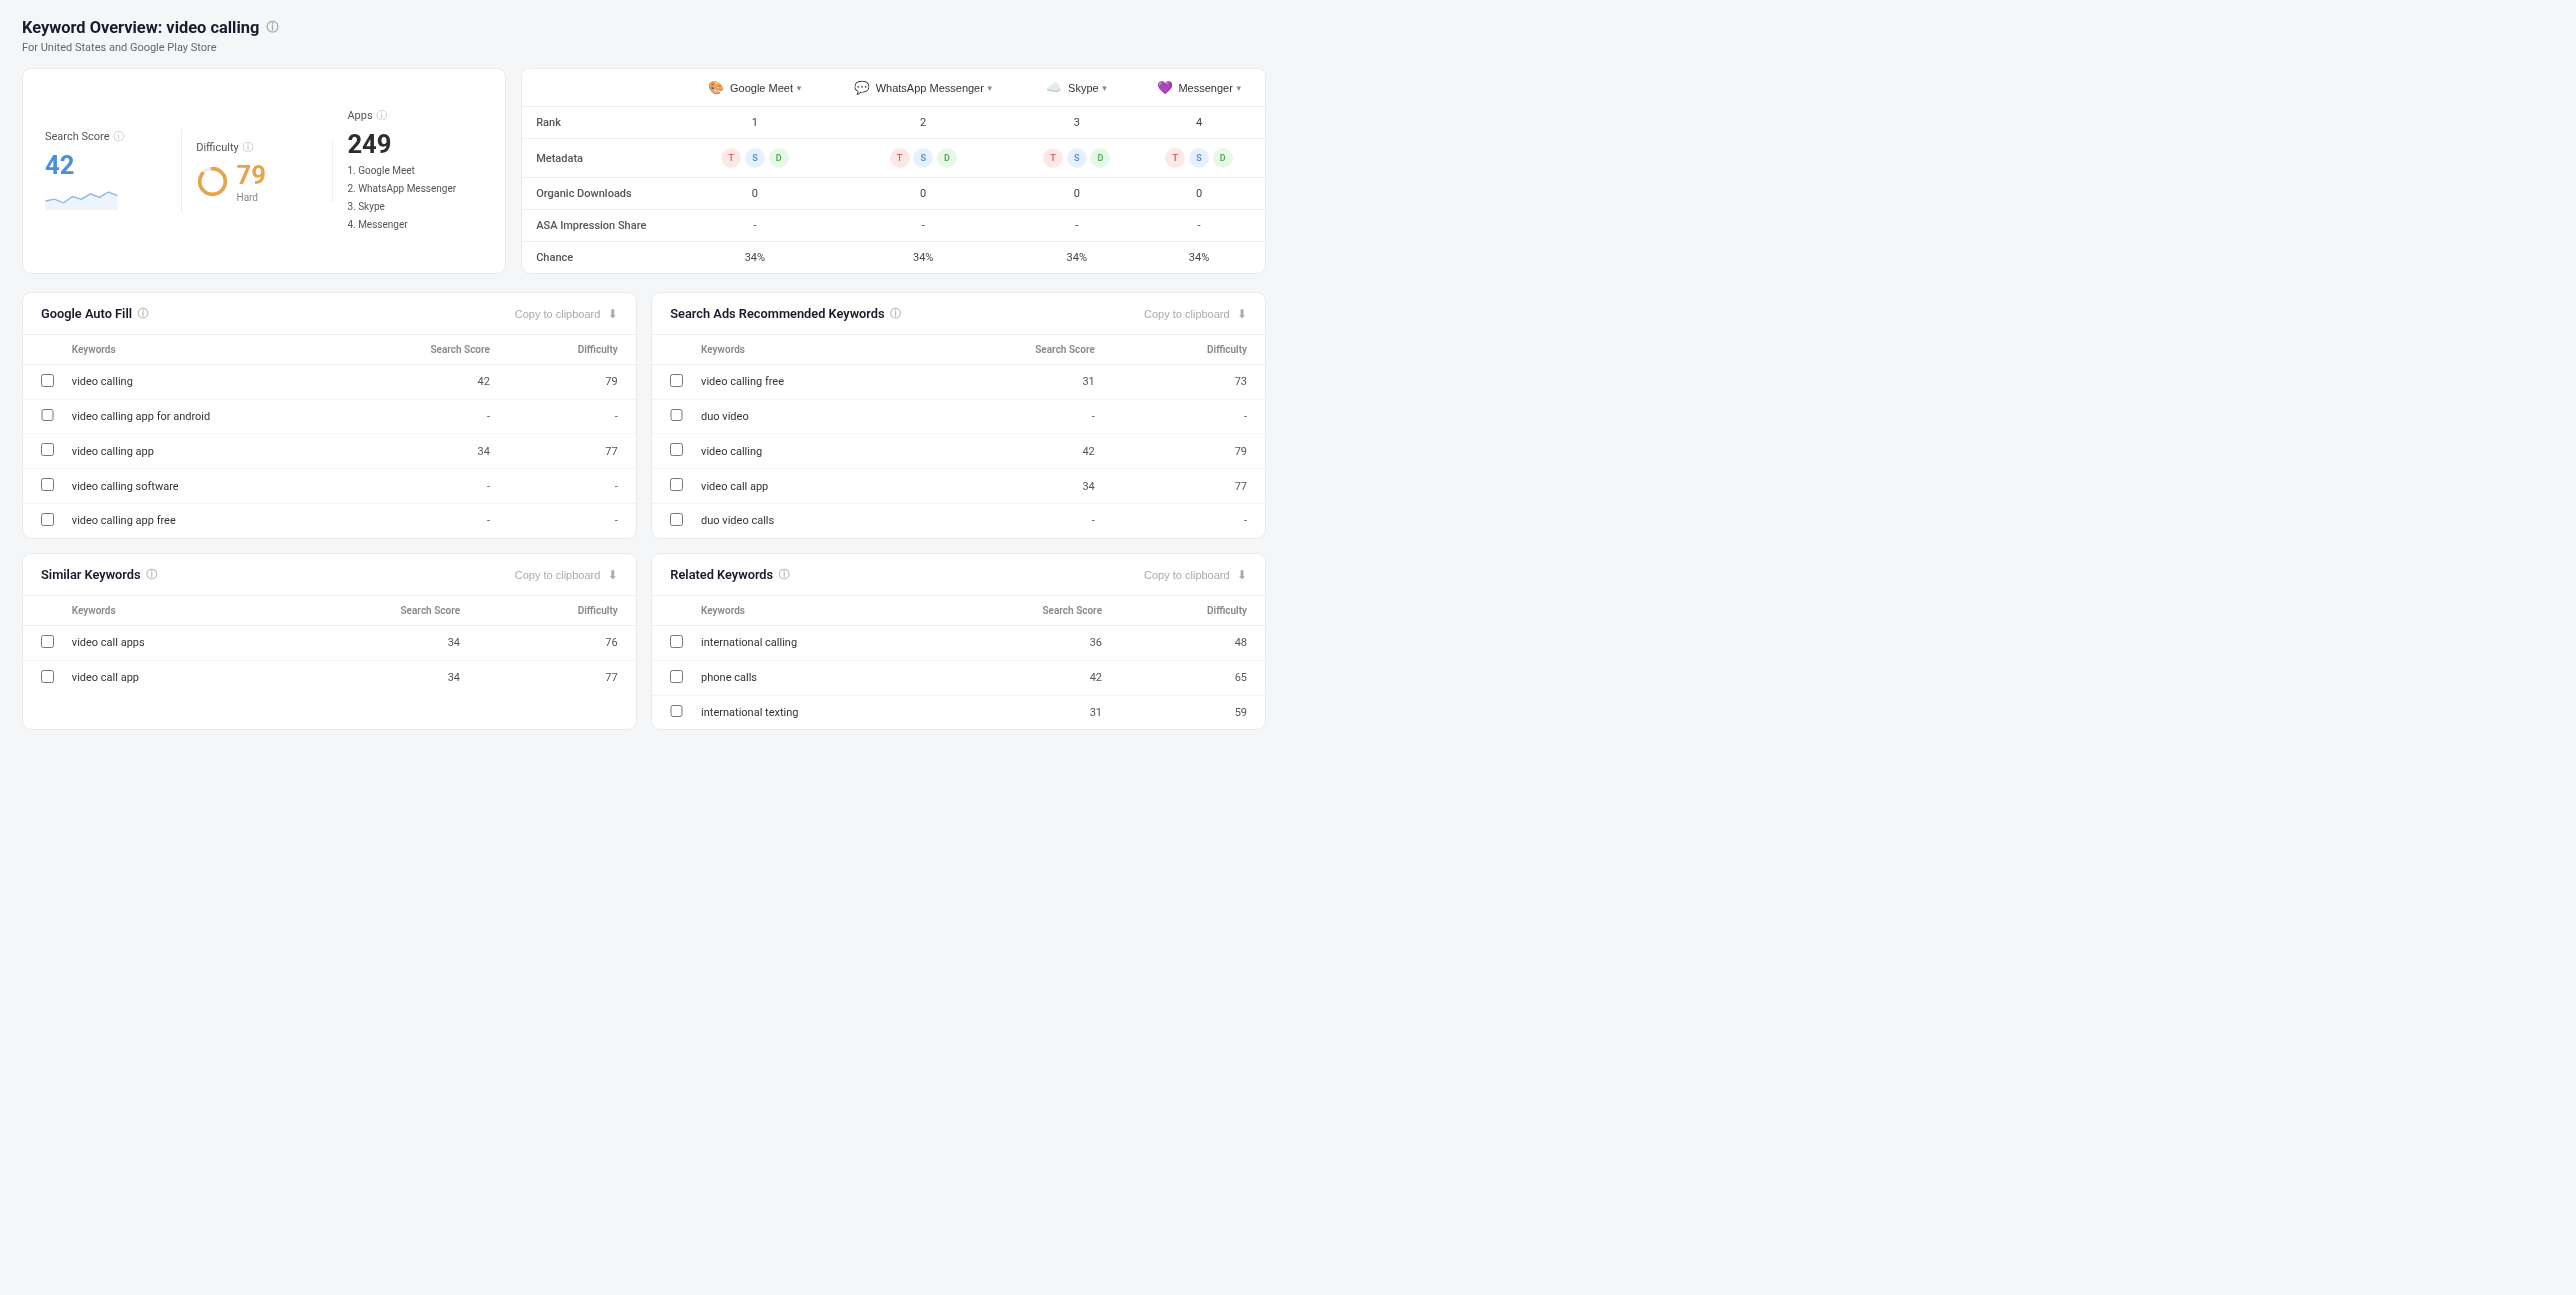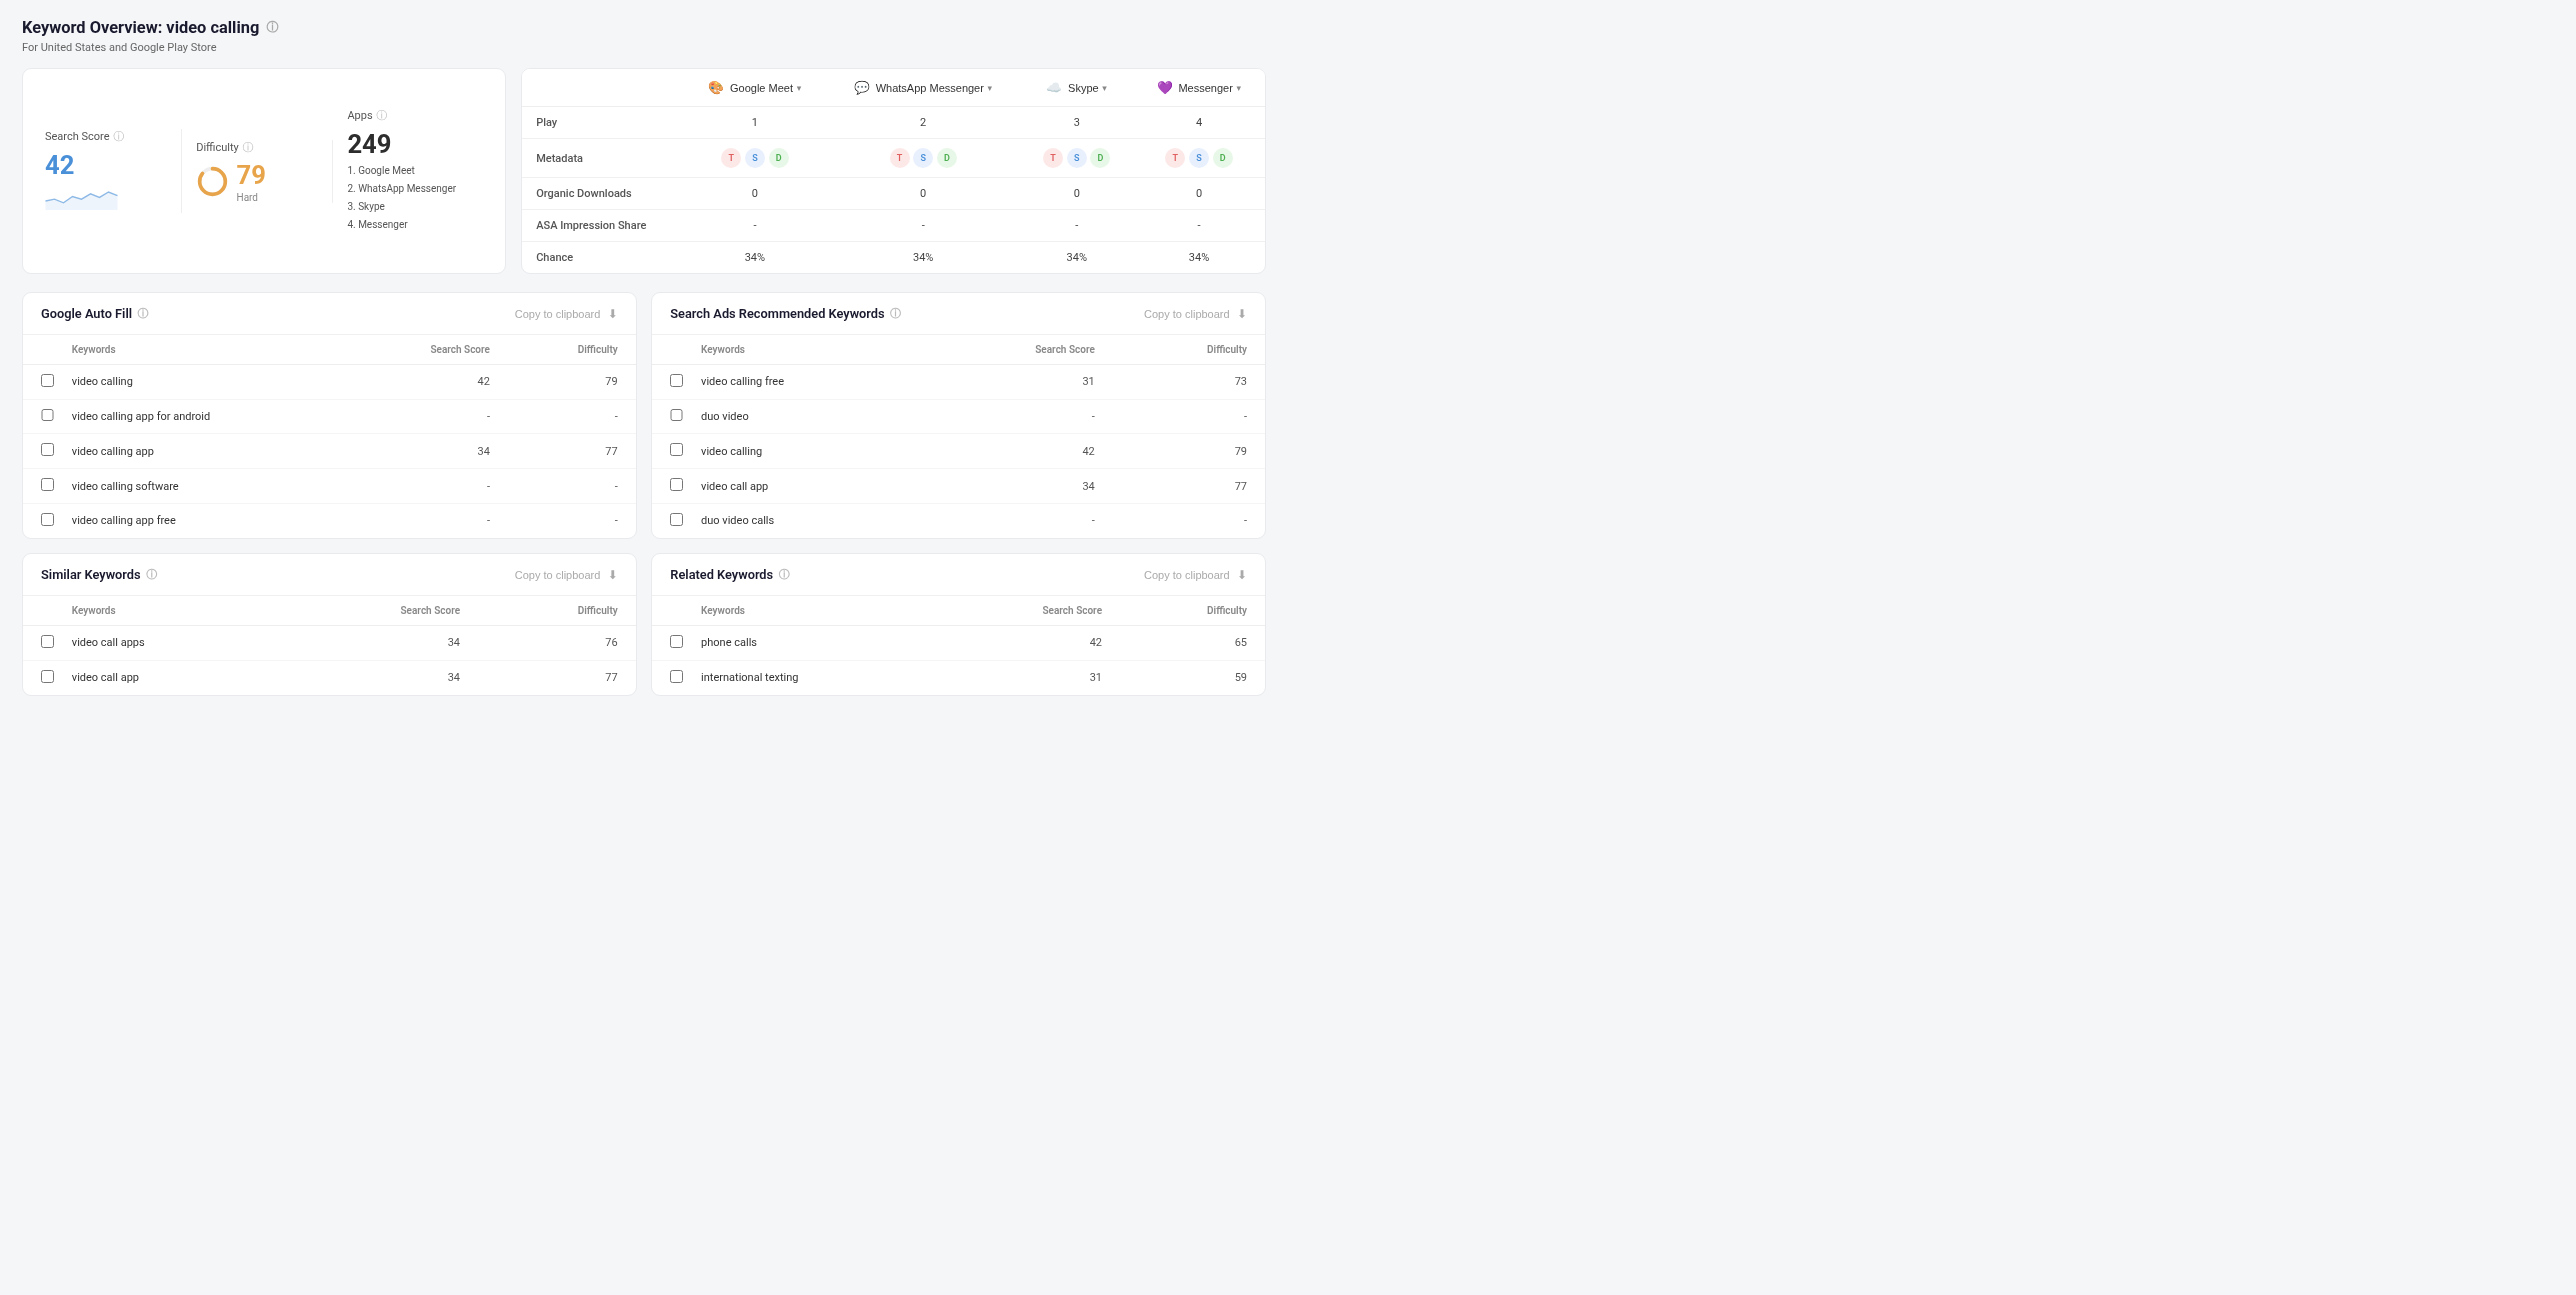--- a/index.html
+++ b/index.html
@@ -329,21 +329,21 @@
                 <button class="dropdown-btn">
                   <span>Messenger</span>
                   <span class="chevron">▾</span>
                 </button>
               </div>
             </th>
           </tr>
         </thead>
         <tbody>
           <tr>
-            <td>Play</td>
+            <td>Rank</td>
             <td>1</td>
             <td>2</td>
             <td>3</td>
             <td>4</td>
           </tr>
           <tr>
             <td>Metadata</td>
             <td>
                 <div class="badges-group">
               <span class="badge badge-t">T</span>
@@ -594,20 +594,28 @@
       <table class="keyword-table">
         <thead>
           <tr>
             <th class="check-cell"></th>
             <th>Keywords</th>
             <th class="right">Search Score</th>
             <th class="right">Difficulty</th>
           </tr>
         </thead>
         <tbody id="related-keywords-body">
+        <tr>
+      <td class="check-cell">
+        <input type="checkbox" style="">
+      </td>
+      <td>international calling</td>
+      <td class="right">36</td>
+      <td class="right">48</td>
+    </tr>
             <tr>
       <td class="check-cell">
         <input type="checkbox" style="">
       </td>
       <td>phone calls</td>
       <td class="right">42</td>
       <td class="right">65</td>
     </tr>
             <tr>
       <td class="check-cell">

